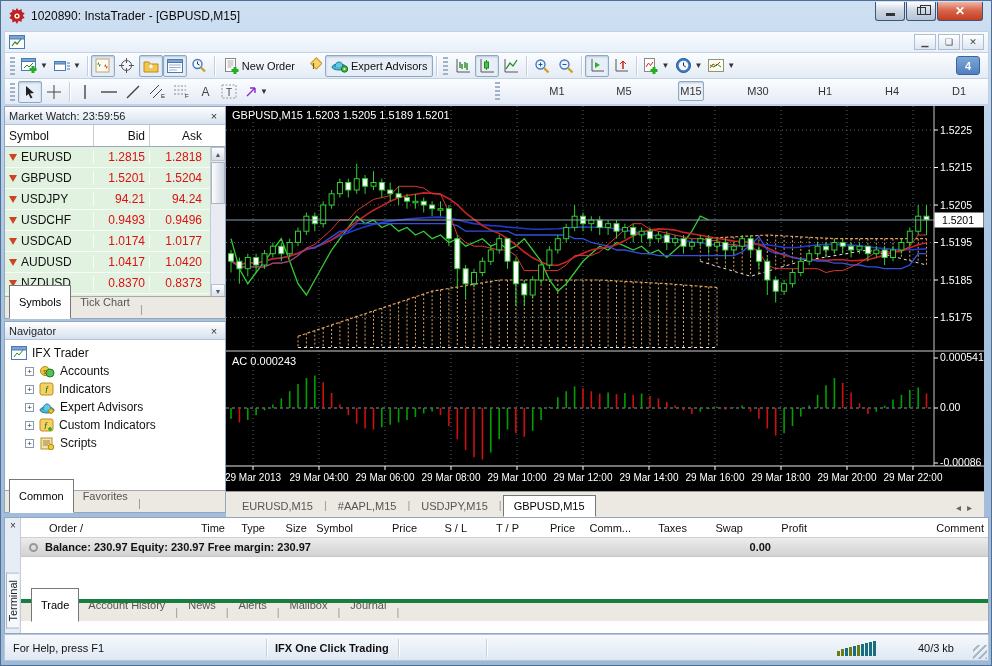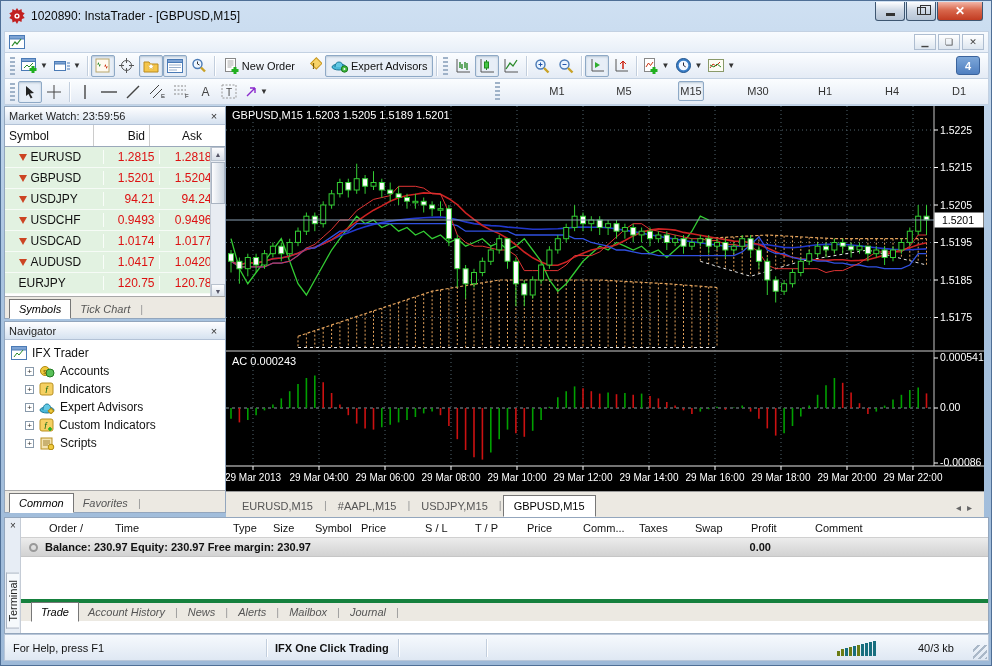--- a/index.html
+++ b/index.html
@@ -45,37 +45,37 @@
     font-size:11px;color:#333;border-radius:2px;margin-left:41px;}
   .tfbtn.pressed{background:#eef3f9;border-color:#8ea9c6;box-shadow:inset 0 1px 2px rgba(90,120,150,.35);}
   
   .panel{position:absolute;left:3px;width:222px;background:#fff;border:1px solid #93a6bd;font-size:12px;}
   .panel-title{height:18px;background:linear-gradient(#fefeff,#d6e2f0);border-bottom:1px solid #b3c2d6;
     display:flex;align-items:center;font-size:11px;padding:4px 4px;color:#222;}
   .panel-x{margin-left:auto;width:14px;text-align:center;color:#333;font-size:11px;line-height:14px;}
   .mw{top:105px;height:213px;}
   .mw-head{display:flex;height:22px;border-bottom:1px solid #9aa8ba;align-items:center;background:#fff;}
   .mw-body{position:relative;height:151px;overflow:hidden;}
-  .mwrow{display:flex;height:21px;align-items:center;background:#e2f2e1;border-bottom:1px solid #f6fbf6;justify-content:center;}
+  .mwrow{display:flex;height:21px;align-items:center;background:#e2f2e1;border-bottom:1px solid #f6fbf6;}
   .c-sym{flex:0 0 89px;padding-left:4px;display:flex;align-items:center;gap:4px;border-right:1px solid rgba(255,255,255,.8);}
   .c-bid{flex:0 0 56px;text-align:right;padding-right:4px;border-right:1px solid rgba(255,255,255,.8);}
   .c-ask{flex:0 0 56px;text-align:right;padding-right:4px;}
   .mw-head .c-sym{border-right:1px solid #ccc;height:100%;align-items:center;}
   .mw-head .c-bid{border-right:1px solid #ccc;height:100%;line-height:22px;}
   .quote{color:#dd1111;}
   .dn-arrow{width:0;height:0;border-left:4px solid transparent;border-right:4px solid transparent;border-top:7px solid #cc4422;}
   .scrollbar{position:absolute;right:0;top:0;bottom:0;width:15px;background:#e8ecf2;border-left:1px solid #c5ccd6;}
   .sb-btn{height:14px;background:linear-gradient(#fdfdfe,#d8dfe8);border:1px solid #b9c2ce;font-size:7px;color:#556;
     display:flex;align-items:center;justify-content:center;}
   .sb-up{position:absolute;top:0;left:0;right:0;}
   .sb-dn{position:absolute;bottom:0;left:0;right:0;}
   .sb-thumb{position:absolute;top:15px;left:0;right:0;height:42px;background:linear-gradient(90deg,#fdfdfe,#ccd5e0);border:1px solid #aab4c2;}
   .tabbar{position:absolute;left:0;right:0;bottom:0;height:22px;background:#ece9e2;border-top:1px solid #a8a8a8;
     display:flex;align-items:flex-end;font-size:11px;padding-left:4px;}
-  .tab{padding:3px 9px;color:#555;display:flex;align-items:center;font-style:italic;}
+  .tab{padding:10px 9px;color:#555;display:flex;align-items:center;}
   .tab.active{background:#fff;border:1px solid #777;border-bottom:1px solid #fff;color:#000;margin-bottom:-1px;}
   .tab-sep{color:#999;margin:0 1px 3px 1px;}
   .nav{top:320px;height:192px;}
   .tree{padding:4px 0 0 6px;}
   .tree-row{display:flex;align-items:center;height:18px;gap:5px;}
   .plusbox{width:9px;height:9px;border:1px solid #8899aa;background:#fff;font-size:8px;line-height:7px;text-align:center;color:#333;}
   .tree-kids .tree-row{padding-left:14px;}
   
   .chart-wrap{position:absolute;left:225px;top:105px;width:758px;height:385px;background:#000;}
   .chart-tabs{position:absolute;left:225px;top:490px;width:758px;height:26px;background:#ece9e2;border-top:1px solid #999;
@@ -84,21 +84,21 @@
   .ctab.active{background:#fff;border:1px solid #777;border-bottom:1px solid #fff;color:#000;}
   .ctab-arrows{margin-left:auto;margin-right:6px;color:#666;font-size:10px;padding-bottom:4px;letter-spacing:6px;}
   
   .terminal{position:absolute;left:3px;top:516px;width:985px;height:117px;background:#fff;border:1px solid #93a6bd;font-size:11px;}
   .t-strip{position:absolute;left:0;top:0;bottom:0;width:16px;background:#e7edf5;border-right:1px solid #c5ccd6;}
   .t-close{position:absolute;top:2px;left:2px;width:12px;height:12px;text-align:center;line-height:11px;font-size:10px;color:#333;}
   .t-vlabel{position:absolute;bottom:4px;left:1px;writing-mode:vertical-lr;transform:rotate(180deg);
     font-size:11px;color:#222;background:#f6f9fc;border:1px solid #aab4c2;border-left:none;padding:6px 0;}
   .t-main{position:absolute;left:16px;right:0;top:0;bottom:0;}
   .t-head{display:flex;height:20px;align-items:center;border-bottom:1px solid #d0d0d0;color:#111;}
-  .t-col{padding:0 4px;text-align:left;white-space:nowrap;overflow:hidden;}
+  .t-col{padding:0 4px;text-align:right;white-space:nowrap;overflow:hidden;}
   .t-col:first-child{text-align:center;}
   .t-balance{position:relative;height:19px;background:linear-gradient(#ececec,#d2d2d2);display:flex;align-items:center;
     font-weight:bold;border-bottom:1px solid #c6c6c6;}
   .bal-ic{width:9px;height:9px;border:2px solid #999;border-radius:50%;margin:0 7px 0 8px;}
   .t-profit{position:absolute;left:690px;width:60px;text-align:right;}
   .t-tabs{position:absolute;left:0;right:0;bottom:12px;height:22px;background:#ece9e2;border-top:4px solid #15803d;
     display:flex;align-items:flex-end;font-size:11px;padding-left:10px;}
   
   .statusbar{position:absolute;left:3px;top:633px;width:985px;height:27px;background:linear-gradient(#f6f9fd,#dfe8f3);
     border:1px solid #b8c6d8;display:flex;align-items:center;font-size:11px;}
@@ -496,20 +496,28 @@
             <div class="c-bid quote">1.0174</div>
             <div class="c-ask quote">1.0177</div>
           </div>
           <div class="mwrow">
             <div class="c-sym">
               <span class="dn-arrow"></span>
               <span>AUDUSD</span>
             </div>
             <div class="c-bid quote">1.0417</div>
             <div class="c-ask quote">1.0420</div>
+          </div>
+          <div class="mwrow">
+            <div class="c-sym">
+              <span class="dn-arrow"></span>
+              <span>NZDUSD</span>
+            </div>
+            <div class="c-bid quote">0.8370</div>
+            <div class="c-ask quote">0.8373</div>
           </div>
           <div class="mwrow">
             <div class="c-sym">
               <span>EURJPY</span>
             </div>
             <div class="c-bid quote">120.75</div>
             <div class="c-ask quote">120.78</div>
           </div>
         </div>
       <div class="scrollbar">

